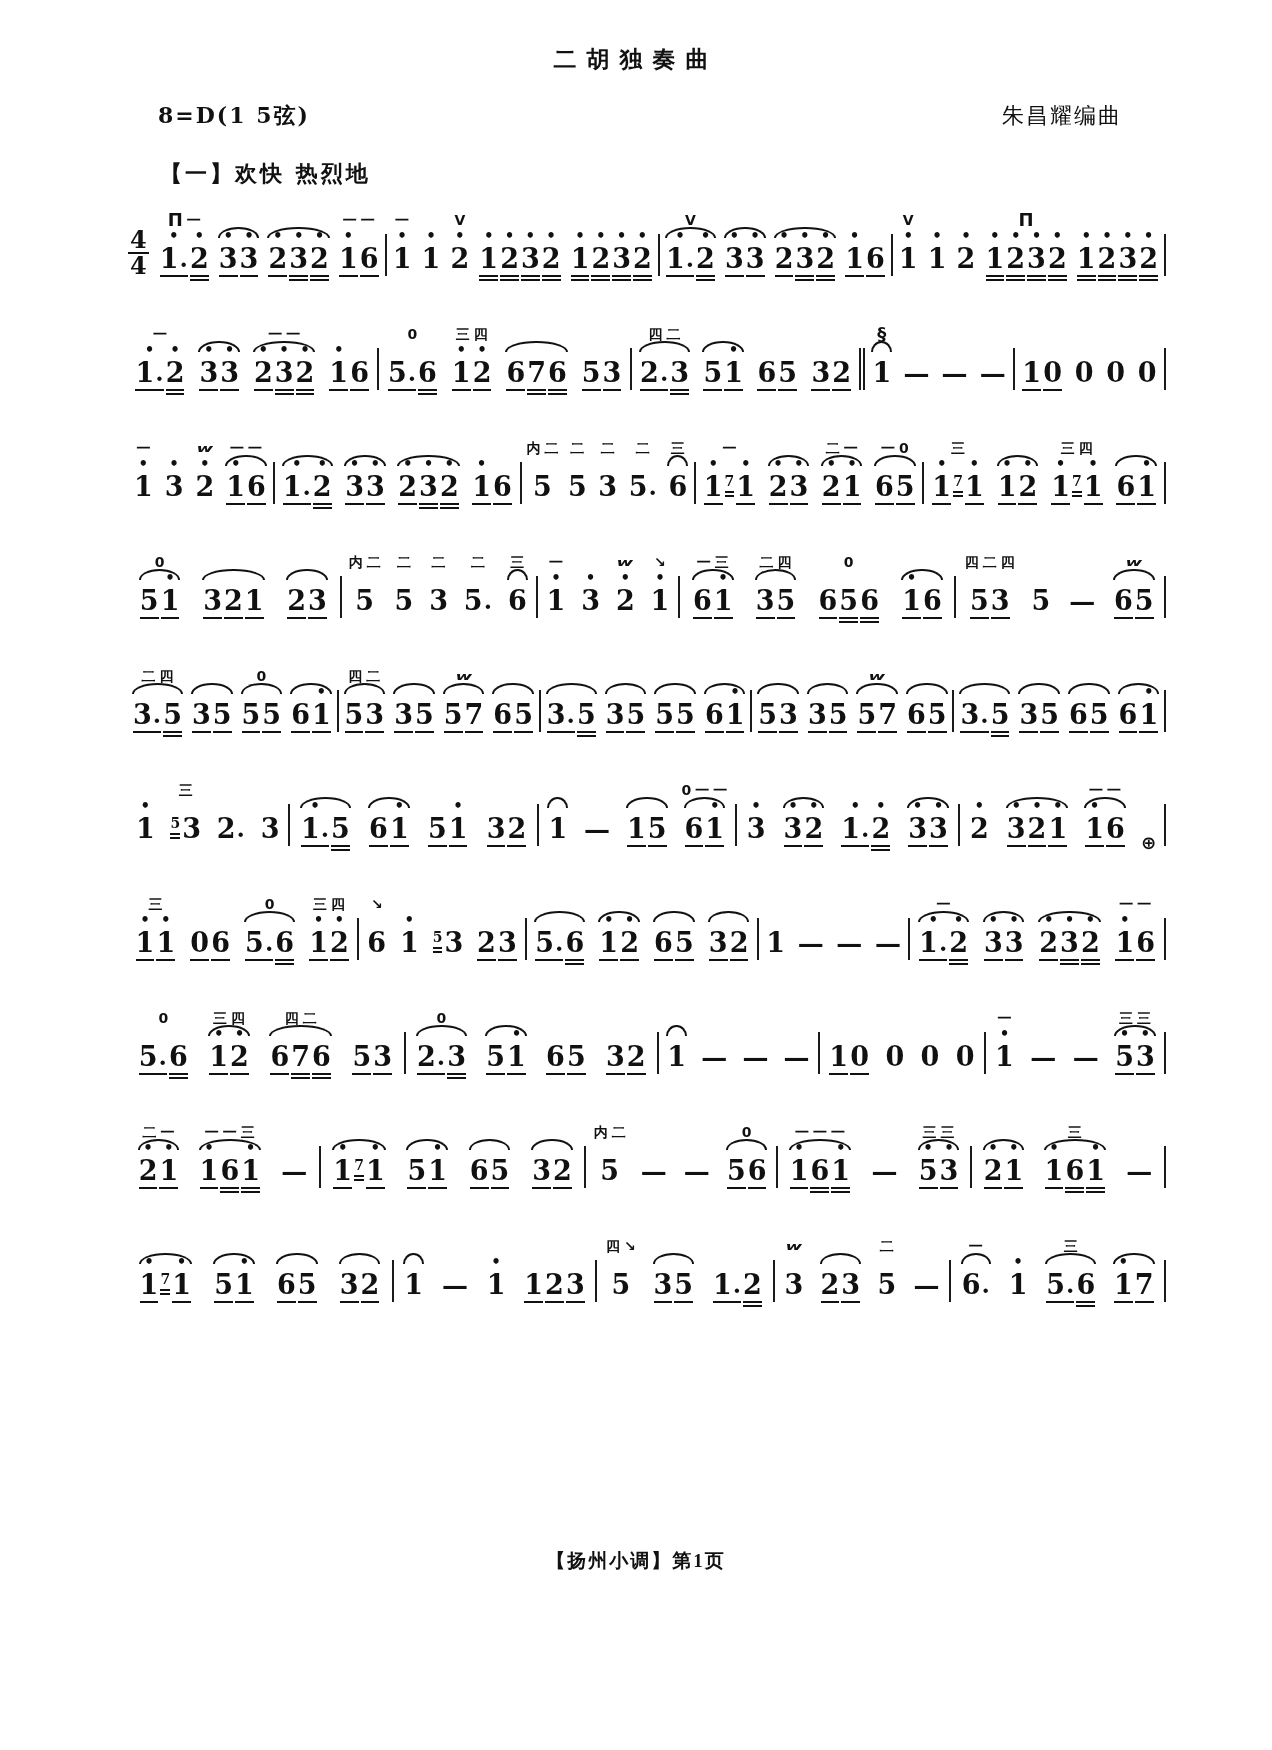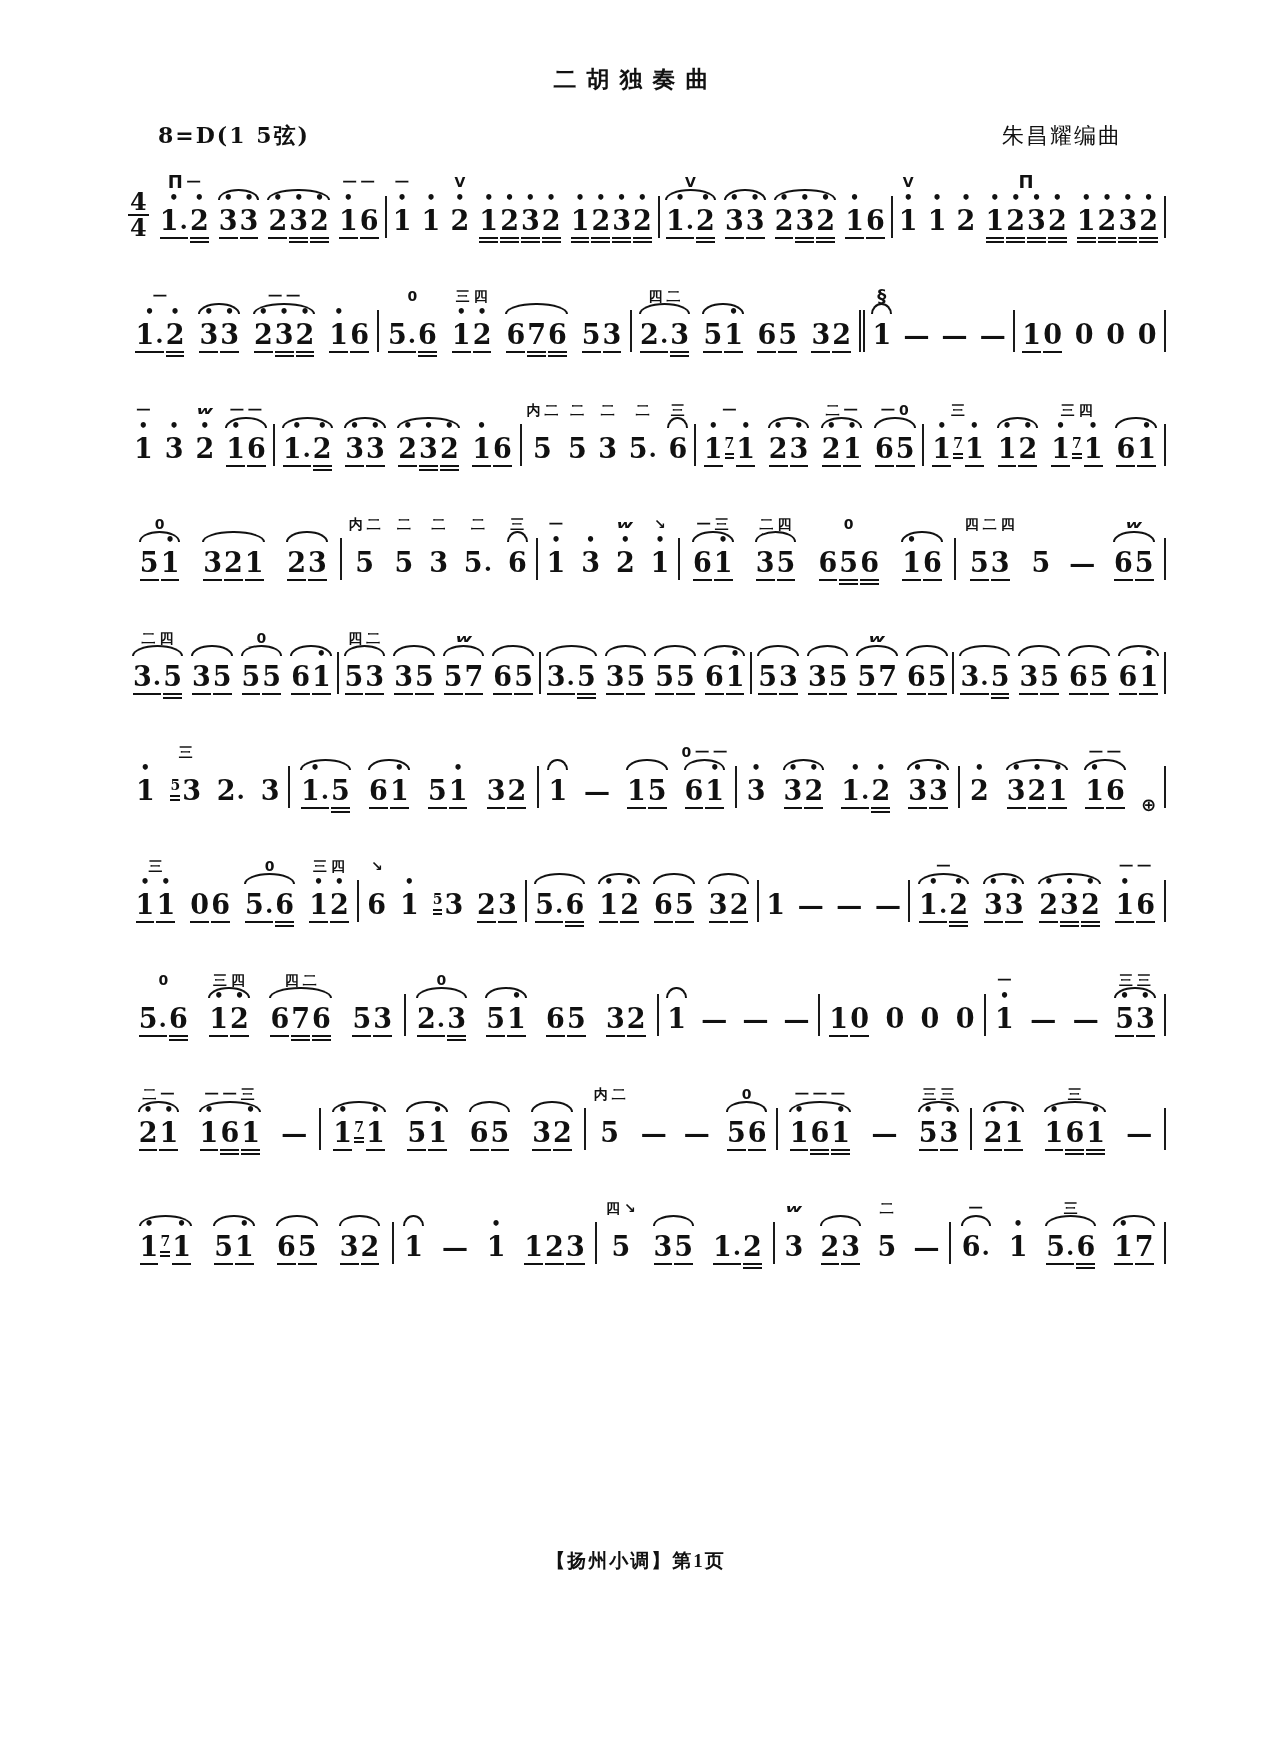--- a/index.html
+++ b/index.html
@@ -6,21 +6,21 @@
   body{
     width:1272px;height:1750px;background:#ffffff;color:#111;
     font-family:"DejaVu Sans", sans-serif;position:relative;overflow:hidden;
   }
   .page{position:absolute;inset:0;}
   .title{
     text-align:center;margin-top:112px;font-size:46px;font-weight:bold;
     letter-spacing:28px;font-family:"DejaVu Serif", serif;
   }
   .subtitle{
-    text-align:center;margin-top:64px;font-size:23px;letter-spacing:10px;font-weight:600;
+    text-align:center;margin-top:44px;font-size:23px;letter-spacing:10px;font-weight:600;
   }
   .meta-row{
     display:flex;justify-content:space-between;align-items:baseline;
     margin:26px 150px 0 158px;font-size:22px;font-weight:bold;
   }
   .key-sig{font-family:"DejaVu Serif", serif;letter-spacing:2px;}
   .composer{font-weight:400;letter-spacing:2px;}
   .section-heading{
     margin:28px 0 0 160px;font-size:22px;font-weight:bold;letter-spacing:3px;
   }
@@ -73,20 +73,21 @@
 </style>
 </head>
 <body>
 
 <div class="page">
   <div class="subtitle">二胡独奏曲</div>
   <div class="meta-row">
     <span class="key-sig">8=D(1 5弦)</span>
     <span class="composer">朱昌耀编曲</span>
   </div>
+  <div class="section-heading">【一】欢快 热烈地</div>
   <div class="score" id="score">
       <div class="music-line">
         <div class="timesig">
           <div class="num">4</div>
           <div class="den">4</div>
         </div>
         <div class="measure" style="flex-grow: 9;">
           <div class="grp">
             <div class="ann">
               <span class="orn orn-big">П</span>

